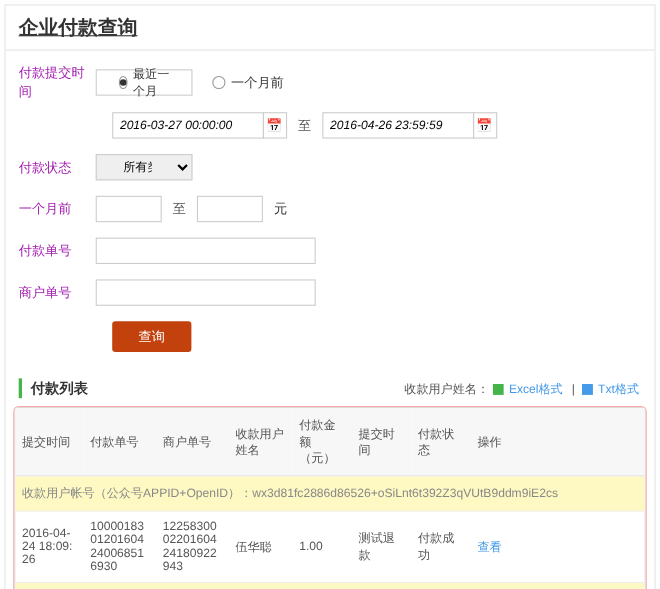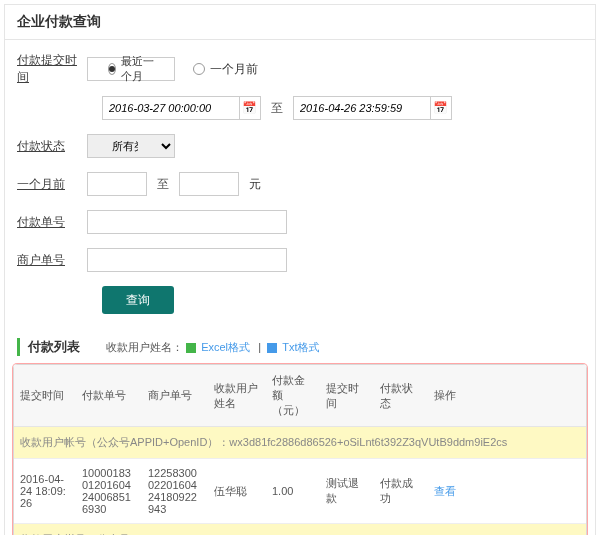--- a/index.html
+++ b/index.html
@@ -1,33 +1,33 @@
 <!DOCTYPE html>
 <html><head>
 <meta charset="utf-8">
 <style>
 * { box-sizing: border-box; margin: 0; padding: 0; }
 body { font-family: "Microsoft YaHei", Arial, sans-serif; font-size: 12px; color: #333; background: #fff; width: 600px; }
 .panel { border: 1px solid #e5e5e5; margin: 4px; }
-.panel-title { padding: 8px 12px; font-size: 14px; font-weight: bold; border-bottom: 1px solid #e5e5e5; }
+.panel-title { padding: 8px 12px; font-size: 18px; font-weight: bold; border-bottom: 1px solid #e5e5e5; text-decoration: underline; }
 .form { padding: 12px 12px 16px 12px; }
 .row { display: flex; align-items: center; margin-bottom: 14px; }
-.lbl { width: 70px; color: #404040; flex-shrink: 0; text-decoration: underline; }
+.lbl { width: 70px; color: #a21caf; flex-shrink: 0; }
 .radio { display: inline-flex; align-items: center; margin-right: 18px; cursor: pointer; }
 .radio .dot { width: 12px; height: 12px; border: 1px solid #999; border-radius: 50%; margin-right: 5px; display: inline-flex; align-items: center; justify-content: center; }
 .radio.sel .dot::after { content: ""; width: 6px; height: 6px; background: #333; border-radius: 50%; }
 .inpt { border: 1px solid #ccc; height: 24px; padding: 0 6px; font-size: 11px; font-style: italic; }
 .w150 { width: 138px; }
 .w70 { width: 60px; }
 .w180 { width: 200px; }
 .cal { width: 22px; height: 24px; border: 1px solid #ccc; display: inline-flex; align-items: center; justify-content: center; font-size: 12px; color: #888; margin-left: -1px; cursor: pointer; }
 .gap { margin: 0 10px; color: #555; }
 .sel { border: 1px solid #ccc; height: 24px; width: 88px; padding: 0 20px; font-size: 11px; }
-.btn { background: #0f766e; color: #fff; border: none; height: 28px; width: 72px; border-radius: 3px; cursor: pointer; font-size: 12px; margin-left: 85px; }
-.list-hdr { display: flex; justify-content: flex-start; align-items: center; padding: 8px 12px; gap: 26px; }
+.btn { background: #c2410c; color: #fff; border: none; height: 28px; width: 72px; border-radius: 3px; cursor: pointer; font-size: 12px; margin-left: 85px; }
+.list-hdr { display: flex; justify-content: space-between; align-items: center; padding: 8px 12px; }
 .list-hdr .bar { border-left: 3px solid #44b549; padding-left: 8px; font-weight: bold; font-size: 13px; }
 .dl { font-size: 11px; color: #555; }
 .dl a { color: #459ae9; text-decoration: none; margin: 0 2px; }
 .dl .ico { display: inline-block; width: 10px; height: 10px; vertical-align: -2px; }
 .tbl-wrap { border: 1px solid #d9d9d9; border-radius: 4px; margin: 0 8px 8px 8px; position: relative; box-shadow: 0 0 0 1px rgba(255,0,0,.35); }
 table { width: 100%; border-collapse: collapse; font-size: 11px; }
 th { background: #f7f7f7; padding: 8px 6px; text-align: left; color: #555; font-weight: normal; border-bottom: 1px solid #e5e5e5; }
 td { padding: 8px 6px; border-bottom: 1px solid #eee; vertical-align: middle; color: #555; word-break: break-all; }
 tr.acct td { background: #fef9c3; color: #888; font-size: 11px; }
 .va { color: #459ae9; cursor: pointer; margin-top: 15px; }

